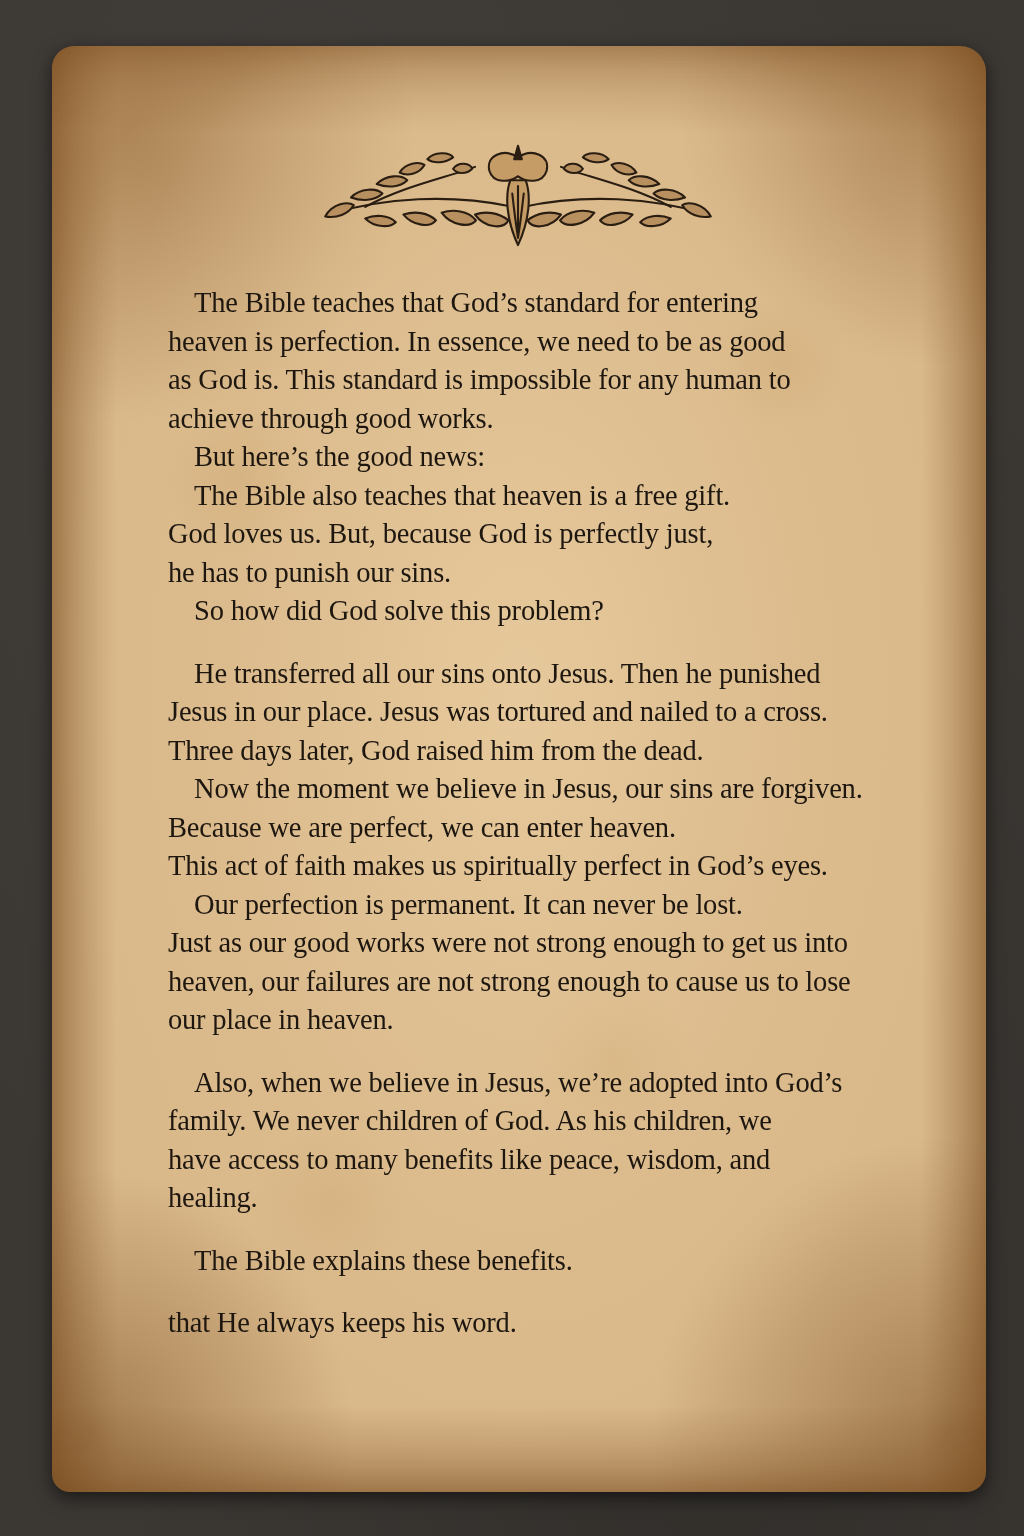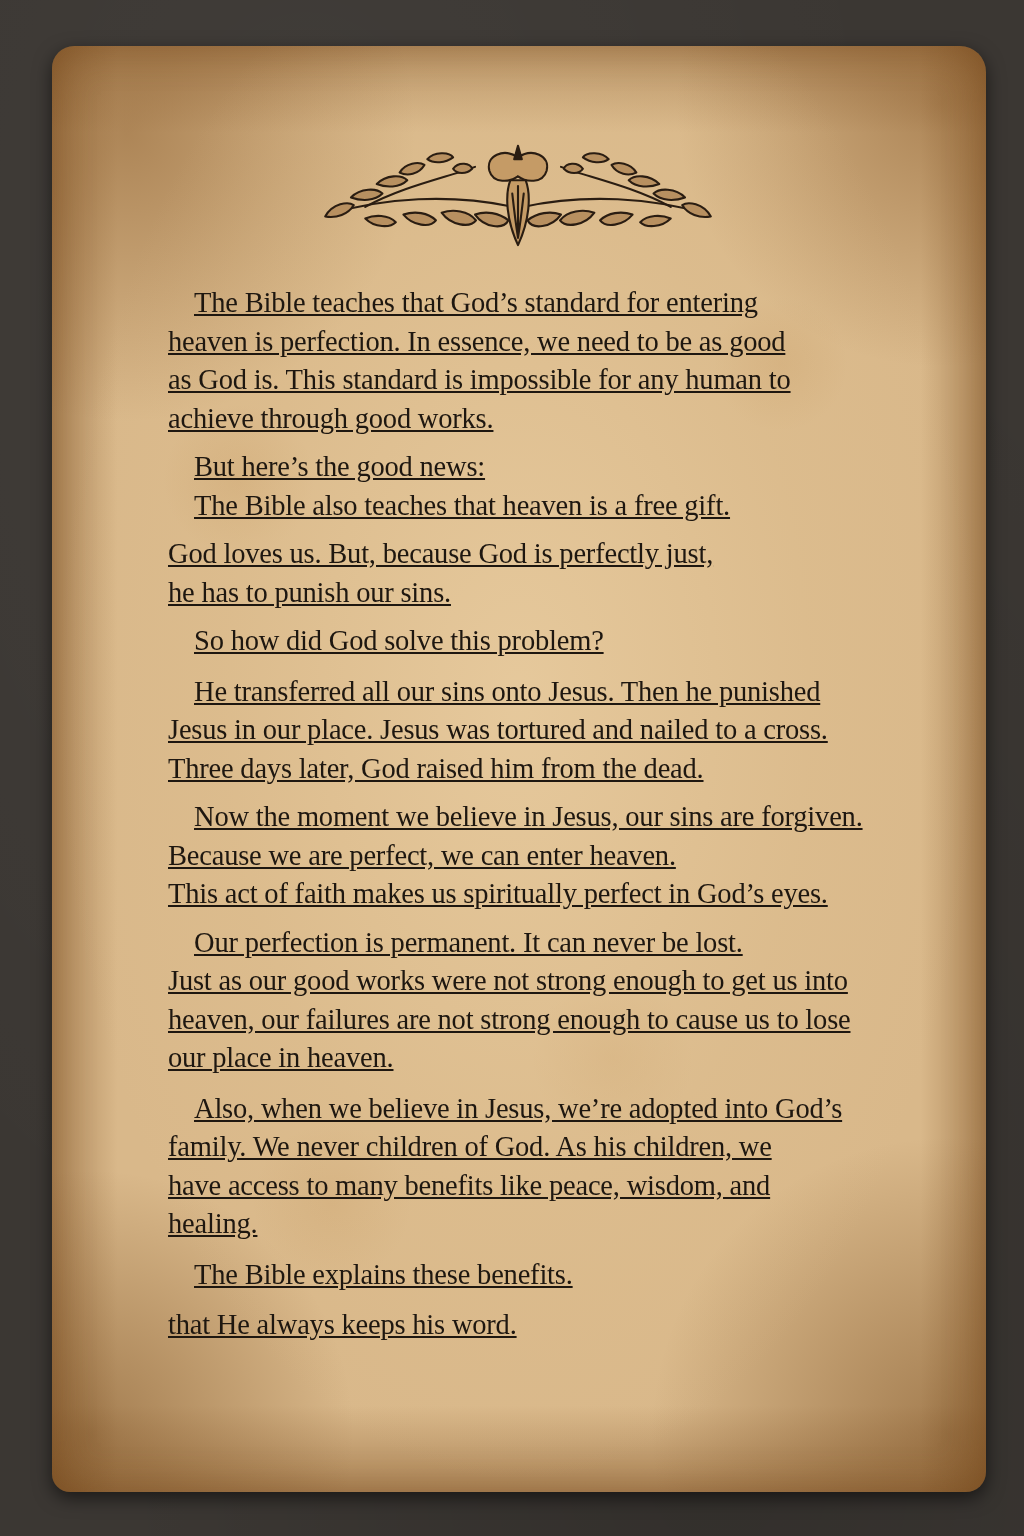--- a/index.html
+++ b/index.html
@@ -37,24 +37,24 @@
     .text {
       position: absolute;
       left: 168px; top: 284px; width: 760px;
       font-family: "Liberation Serif", "DejaVu Serif", serif;
       font-size: 28.5px;
       line-height: 38.5px;
       color: #1e1710;
       letter-spacing: -0.2px;
     }
     .para { margin: 0; padding: 0; }
-    .gap-s { margin-top: 12px; }
+    .gap-s { margin-top: 24px; }
     .gap-0 { margin-top: 0px; }
-    .gap-m { margin-top: 10px; }
-    .line { display: block; white-space: nowrap; text-decoration: underline; }
+    .gap-m { }
+    .line { display: block; white-space: nowrap; }
     .indent-line { padding-left: 26px; }
   </style>
 </head>
 <body>
 
 <div class="paper"></div>
 
 <svg class="ornament" viewBox="0 0 440 120" xmlns="http://www.w3.org/2000/svg">
   <g fill="none" stroke="#2a1d12" stroke-width="2.2" stroke-linecap="round" stroke-linejoin="round">
 

